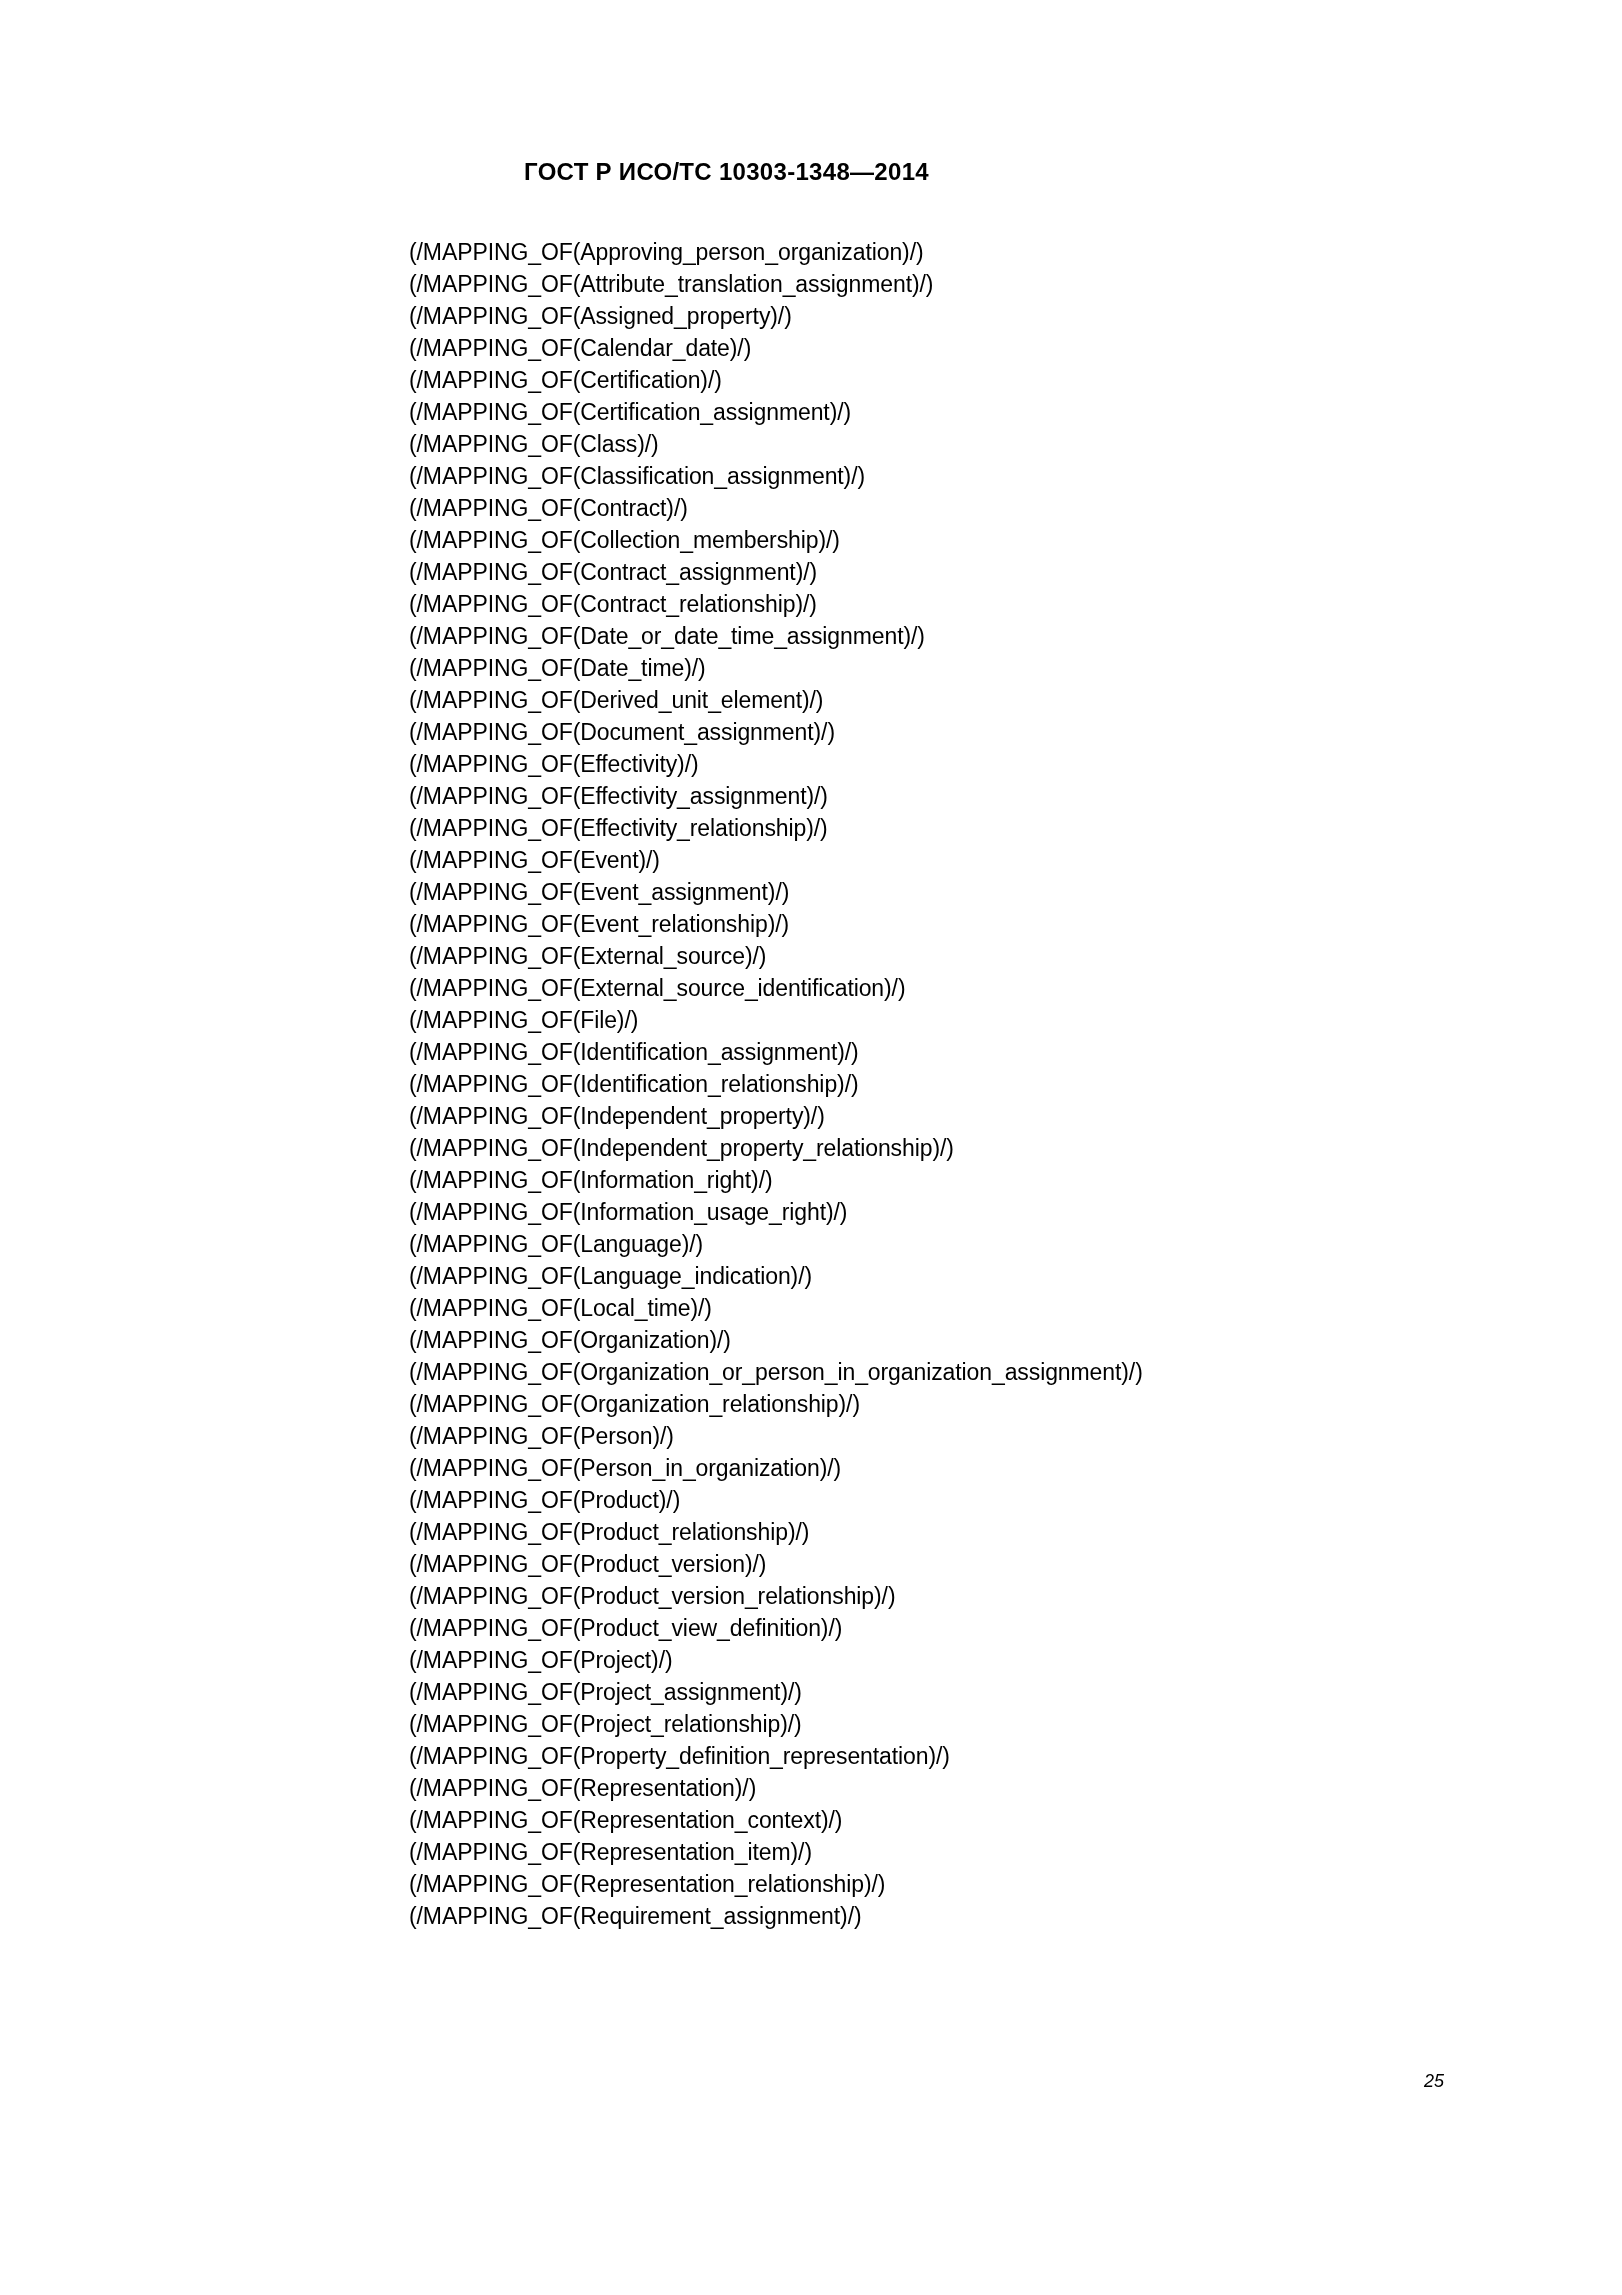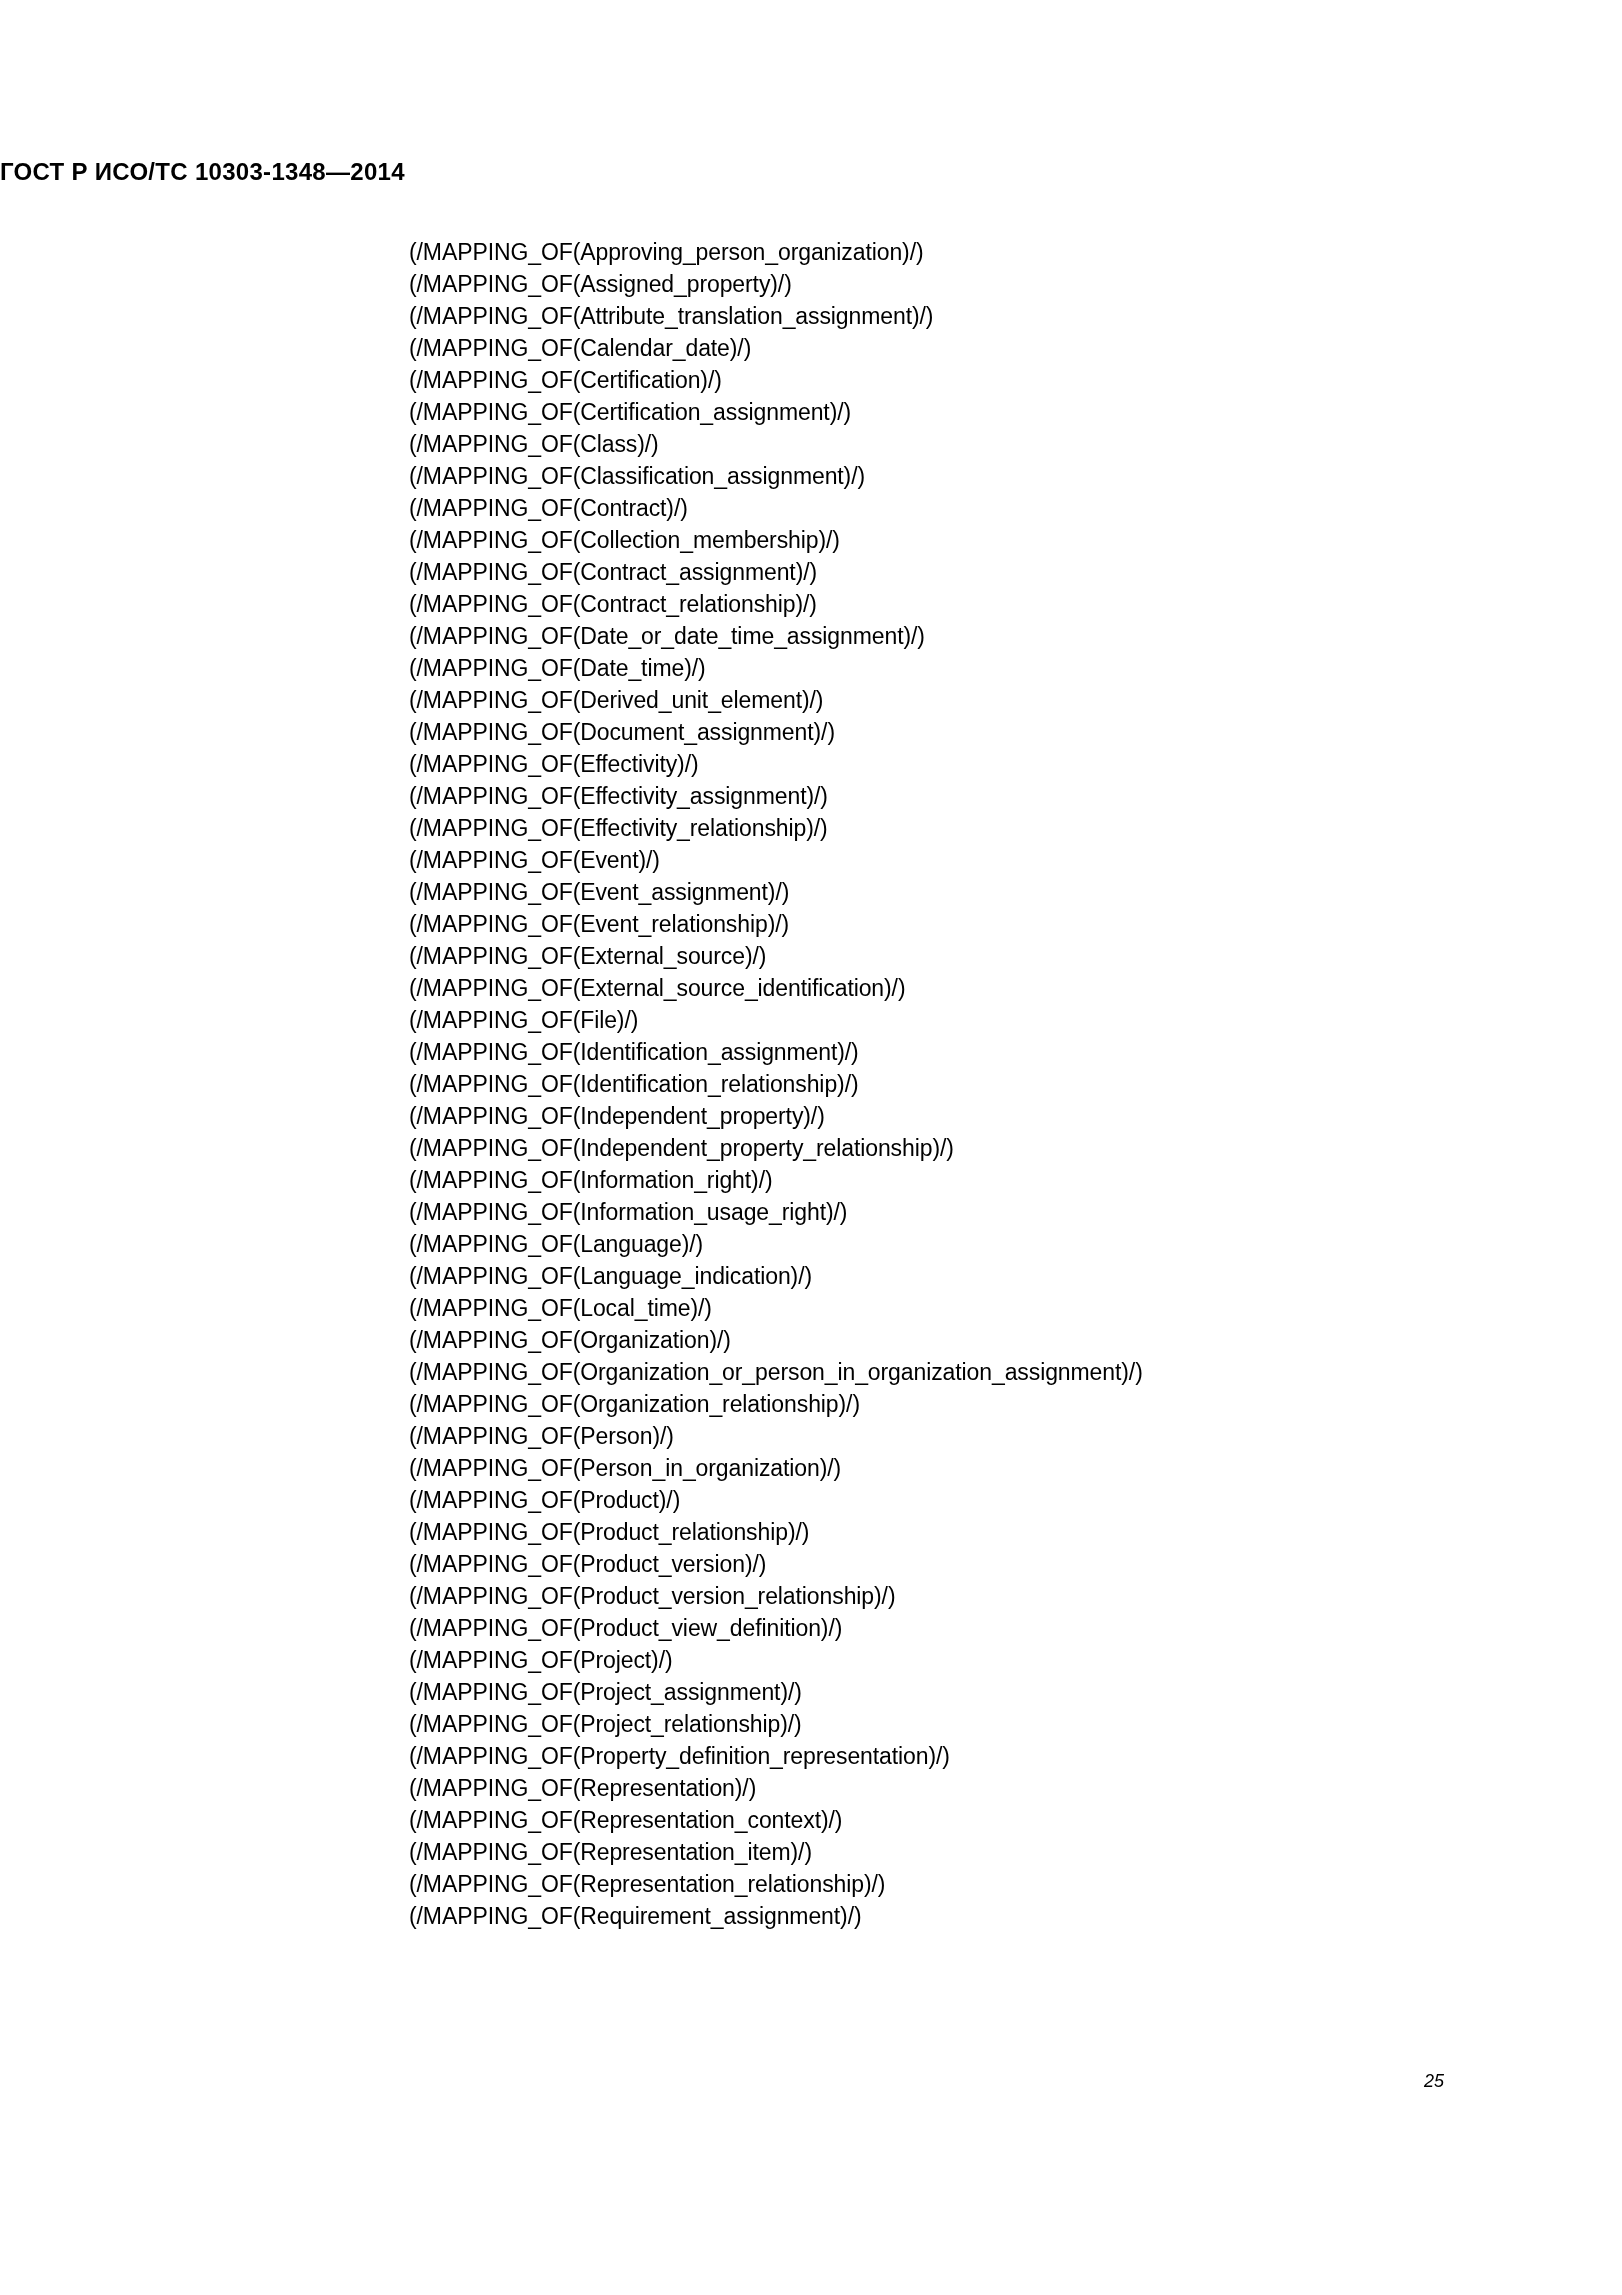--- a/index.html
+++ b/index.html
@@ -22,20 +22,21 @@
     box-sizing: border-box;
   }
 
   
   .page-header {
     position: absolute;
     top: 160px;
     left: 0;
     width: 1623px;
     height: 39px;
+    text-align: center;
     padding-right: 170px;
     box-sizing: border-box;
   }
   .page-header .header-text {
     display: inline-block;
     font-size: 24px;
     font-weight: bold;
     letter-spacing: 0.3px;
     line-height: 1;
     white-space: nowrap;
@@ -83,22 +84,22 @@
 
 <div class="page">
 
   <div class="page-header">
     <span class="header-text">ГОСТ Р ИСО/ТС 10303-1348—2014</span>
   </div>
 
   <div class="content">
     <div class="mapping-list">
         <div class="mapping-line">(/MAPPING_OF(Approving_person_organization)/)</div>
+        <div class="mapping-line">(/MAPPING_OF(Attribute_translation_assignment)/)</div>
         <div class="mapping-line">(/MAPPING_OF(Assigned_property)/)</div>
-        <div class="mapping-line">(/MAPPING_OF(Attribute_translation_assignment)/)</div>
         <div class="mapping-line">(/MAPPING_OF(Calendar_date)/)</div>
         <div class="mapping-line">(/MAPPING_OF(Certification)/)</div>
         <div class="mapping-line">(/MAPPING_OF(Certification_assignment)/)</div>
         <div class="mapping-line">(/MAPPING_OF(Class)/)</div>
         <div class="mapping-line">(/MAPPING_OF(Classification_assignment)/)</div>
         <div class="mapping-line">(/MAPPING_OF(Contract)/)</div>
         <div class="mapping-line">(/MAPPING_OF(Collection_membership)/)</div>
         <div class="mapping-line">(/MAPPING_OF(Contract_assignment)/)</div>
         <div class="mapping-line">(/MAPPING_OF(Contract_relationship)/)</div>
         <div class="mapping-line">(/MAPPING_OF(Date_or_date_time_assignment)/)</div>

